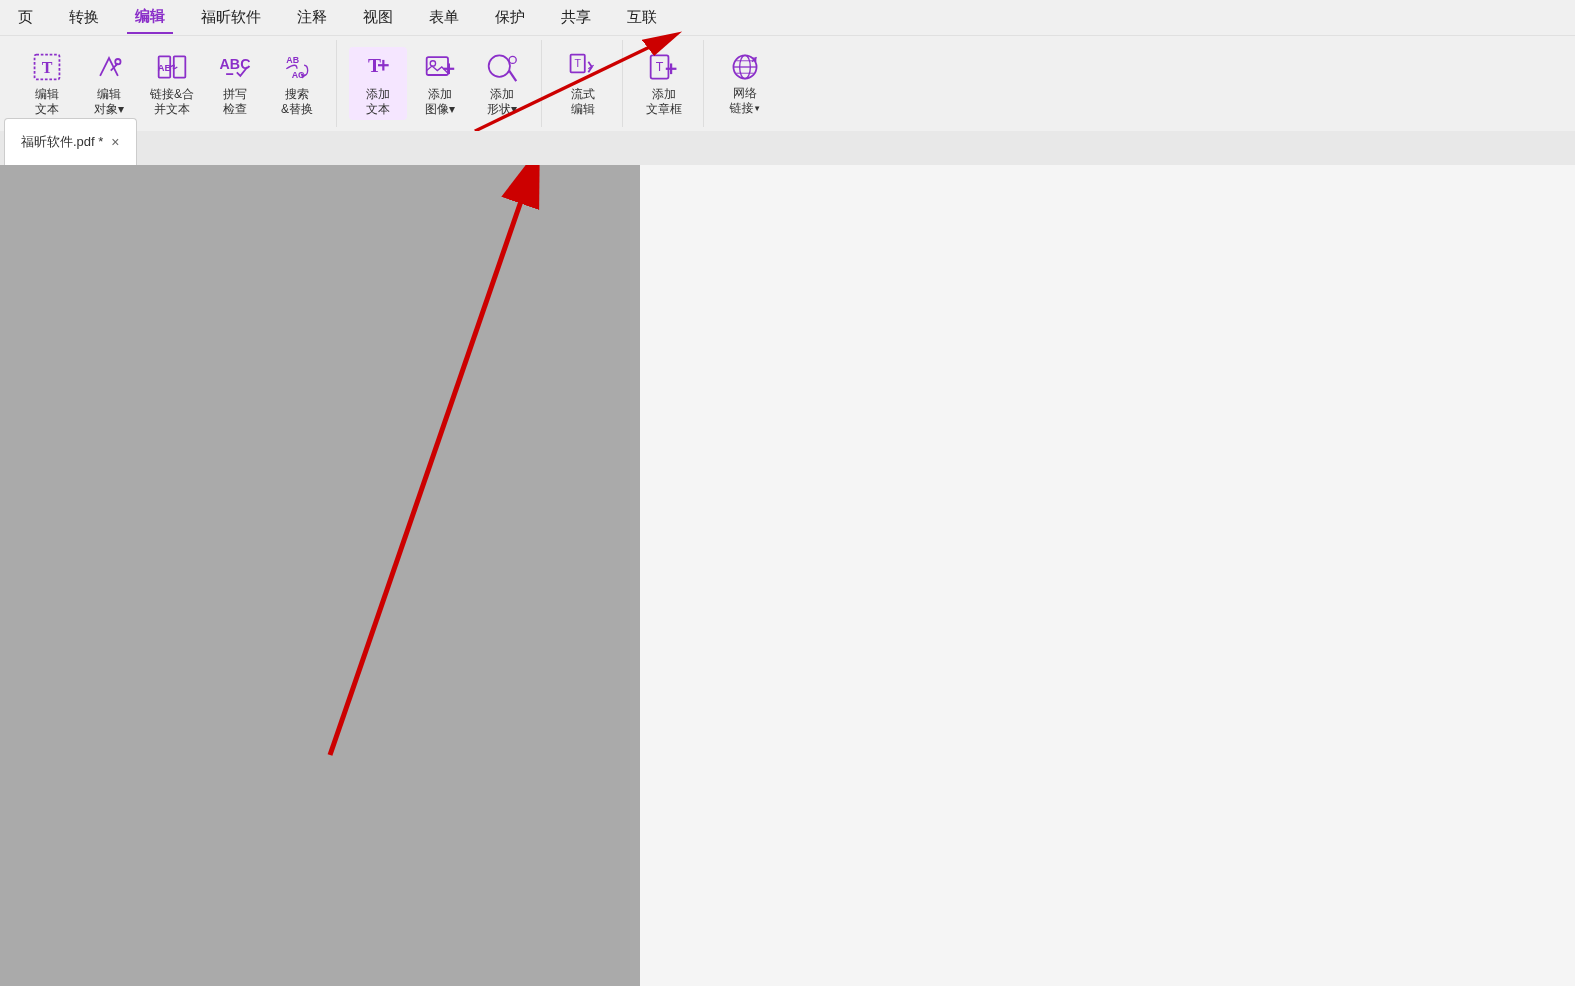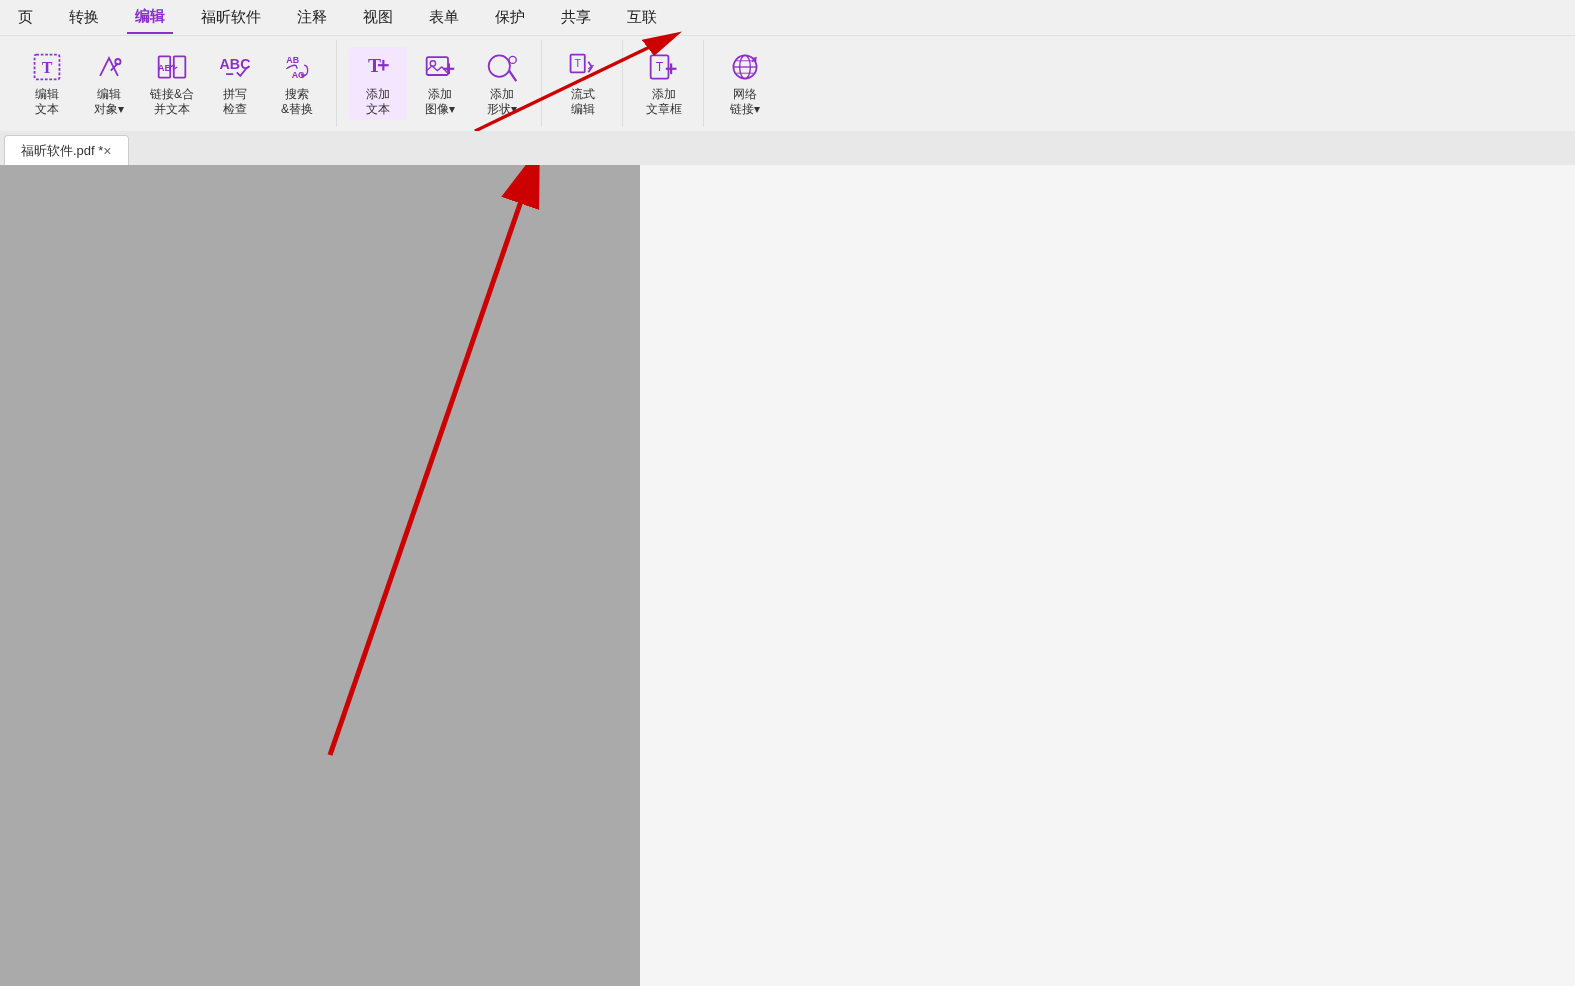--- a/index.html
+++ b/index.html
@@ -47,20 +47,21 @@
     .ribbon-group {
       display: flex;
       align-items: center;
       gap: 4px;
       padding: 0 10px;
       border-right: 1px solid #ddd;
     }
 
     .ribbon-group:last-child {
       border-right: none;
+      font-family: Liberation Mono, monospace;
     }
 
     .ribbon-btn {
       display: flex;
       flex-direction: column;
       align-items: center;
       justify-content: center;
       padding: 4px 8px;
       cursor: pointer;
       border-radius: 4px;
@@ -88,22 +89,23 @@
     .tab-item {
       background: #fff;
       border: 1px solid #ccc;
       border-bottom: none;
       border-radius: 4px 4px 0 0;
       padding: 4px 16px;
       font-size: 13px;
       color: #333;
       display: flex;
       align-items: center;
+      gap: 8px;
       cursor: pointer;
-      height: 30px;
+      height: 47px;
     }
 
     .tab-close {
       color: #666;
       font-size: 14px;
       cursor: pointer;
     }
 
     
     .main-area {

